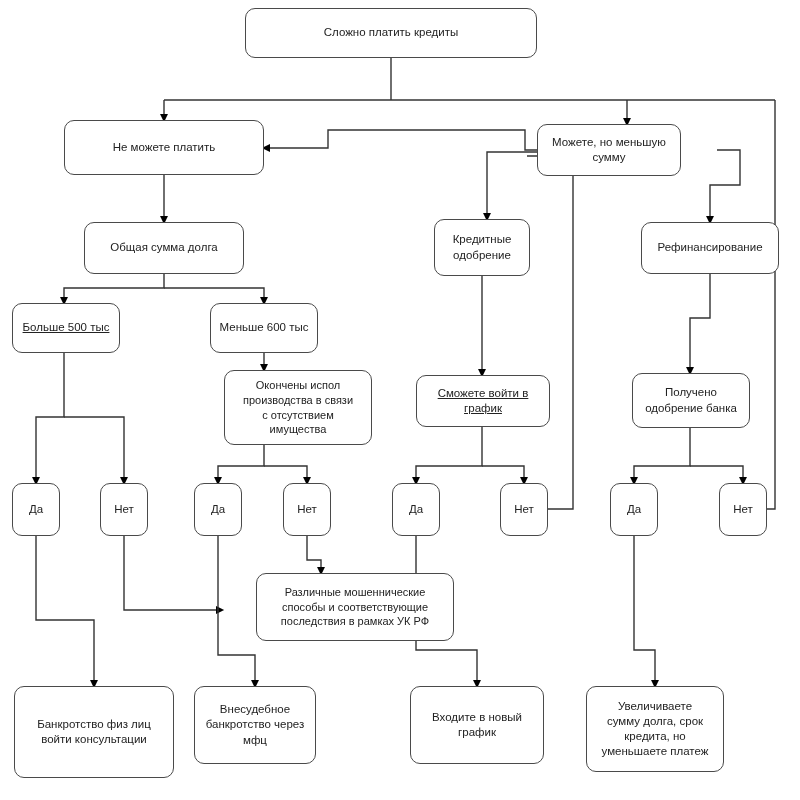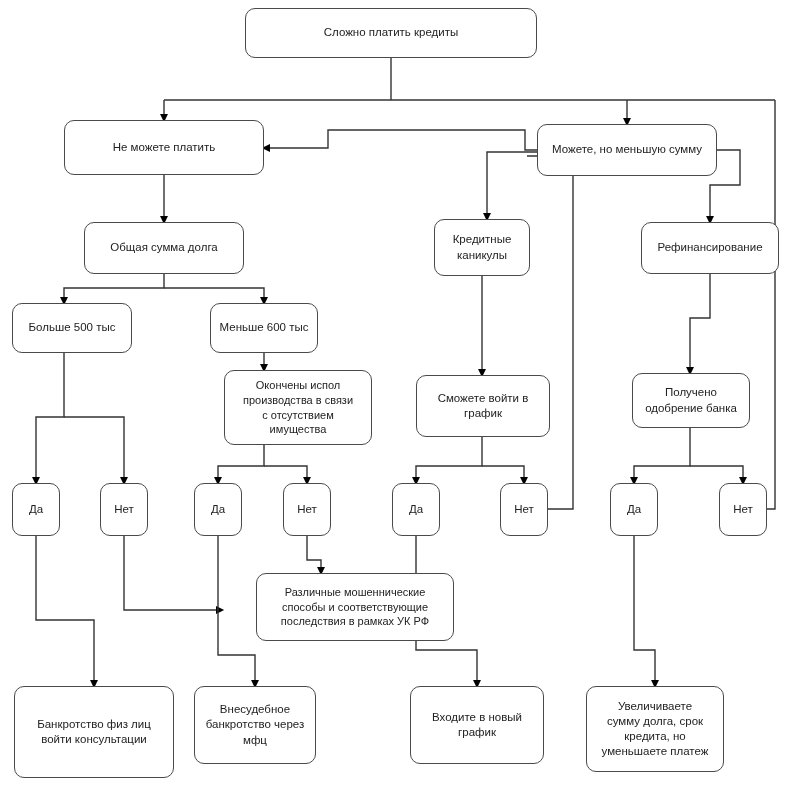--- a/index.html
+++ b/index.html
@@ -89,32 +89,32 @@
       <path d="M548,509 L573,509 L573,156 L527,156" stroke="#333"></path>
 
       <path d="M634,536 L634,650 L655,650 L655,684" stroke="#333" marker-end="url(#ah)"></path>
 
       <path d="M767,509 L775,509 L775,100" stroke="#333"></path>
     </g>
   </svg>
 
   <div class="node" style="left:245px;top:8px;width:292px;height:50px;">Сложно платить кредиты</div>
   <div class="node" style="left:64px;top:120px;width:200px;height:55px;">Не можете платить</div>
-  <div class="node" style="left:537px;top:124px;width:180px;height:52px;">Можете, но меньшую сумму</div>
+  <div class="node" style="left:537px;top:124px;width:144px;height:52px;">Можете, но меньшую сумму</div>
   <div class="node" style="left:84px;top:222px;width:160px;height:52px;">Общая сумма долга</div>
   <div class="node" style="left:434px;top:219px;width:96px;height:57px;">Кредитные
-каникулы</div>
+одобрение</div>
   <div class="node" style="left:641px;top:222px;width:138px;height:52px;">Рефинансирование</div>
-  <div class="node" style="left:12px;top:303px;width:120px;height:50px;">Больше 500 тыс</div>
+  <div class="node" style="left:12px;top:303px;width:108px;height:50px;text-decoration:underline;">Больше 500 тыс</div>
   <div class="node" style="left:210px;top:303px;width:108px;height:50px;">Меньше 600 тыс</div>
   <div class="node tiny" style="left:190px;top:370px;width:148px;height:75px;">Окончены испол
 производства в связи
 с отсутствием
 имущества</div>
-  <div class="node" style="left:416px;top:375px;width:134px;height:62px;">Сможете войти в
+  <div class="node" style="left:416px;top:375px;width:134px;height:52px;text-decoration:underline;">Сможете войти в
 график</div>
   <div class="node" style="left:632px;top:373px;width:118px;height:55px;">Получено
 одобрение банка</div>
   <div class="node" style="left:12px;top:483px;width:48px;height:53px;">Да</div>
   <div class="node" style="left:100px;top:483px;width:48px;height:53px;">Нет</div>
   <div class="node" style="left:194px;top:483px;width:48px;height:53px;">Да</div>
   <div class="node" style="left:283px;top:483px;width:48px;height:53px;">Нет</div>
   <div class="node" style="left:392px;top:483px;width:48px;height:53px;">Да</div>
   <div class="node" style="left:500px;top:483px;width:48px;height:53px;">Нет</div>
   <div class="node" style="left:610px;top:483px;width:48px;height:53px;">Да</div>

